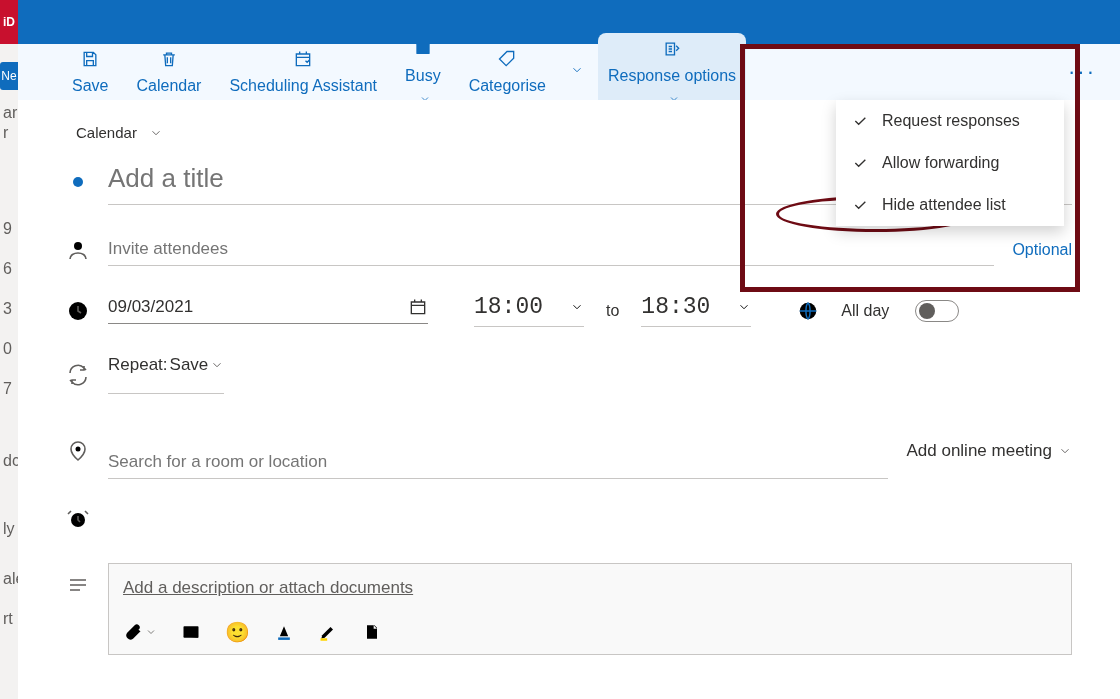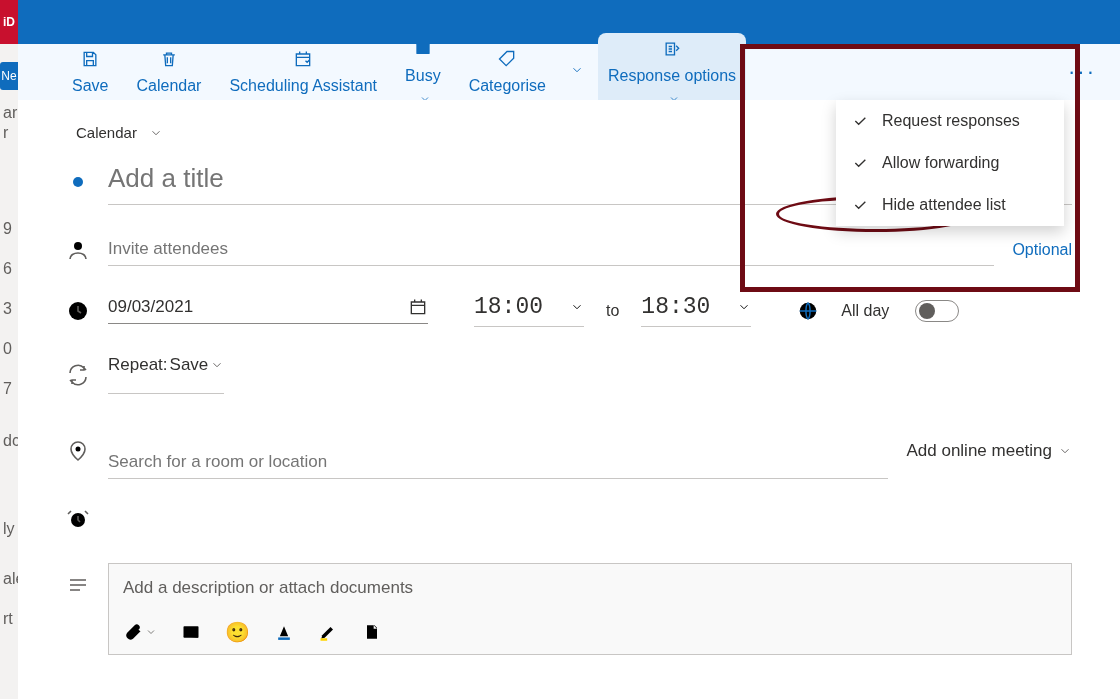--- a/index.html
+++ b/index.html
@@ -89,21 +89,21 @@
 
 .location-row { align-items: center; }
 .location-input { flex:1;margin-top:24px; }
 .online-mtg { display:flex; align-items:center; gap:6px; font-size:17px; color:#323130; cursor:pointer; }
 .online-mtg .chev { width:14px; height:14px; color:#605e5c; }
 
 .desc-box {
   border: 1px solid #c8c6c4; background:#f9f9f9;
   padding: 0; margin-top: 4px;
 }
-.desc-box .placeholder { color:#605e5c; font-size:17px; padding:14px 14px; }
+.desc-box .placeholder { color:#605e5c; font-size:17px; padding:14px 14px;text-decoration:underline; }
 .desc-toolbar { display:flex; align-items:center; gap:24px; padding:8px 14px 10px 14px; color:#605e5c; }
 .desc-toolbar svg { width:20px; height:20px; cursor:pointer; }
 .desc-toolbar .attach { display:flex; align-items:center; gap:2px; }
 .desc-toolbar .attach .chev { width:12px; height:12px; }
 .emoji { font-size:20px; cursor:pointer; }
 
 .desc-row { display:flex; gap:18px; }
 .desc-row .row-icon { margin-top:14px; }
 .desc-row .desc-box { flex:1; }
 
@@ -136,21 +136,21 @@
   <div class="left-sliver">
     <div class="red">iD</div>
     <div class="new">Ne</div>
     <span class="dim" style="top:104px">ar</span>
     <span class="dim" style="top:124px">r</span>
     <span class="dim" style="top:220px">9</span>
     <span class="dim" style="top:260px">6</span>
     <span class="dim" style="top:300px">3</span>
     <span class="dim" style="top:340px">0</span>
     <span class="dim" style="top:380px">7</span>
-    <span class="dim" style="top:432px">dc</span>
+    <span class="dim" style="top:452px">dc</span>
     <span class="dim" style="top:520px">ly</span>
     <span class="dim" style="top:570px">ale</span>
     <span class="dim" style="top:610px">rt</span>
   </div>
 
   <div class="top-blue"></div>
 
   <div class="toolbar">
     <div class="tb-item">
       <svg viewBox="0 0 24 24">

